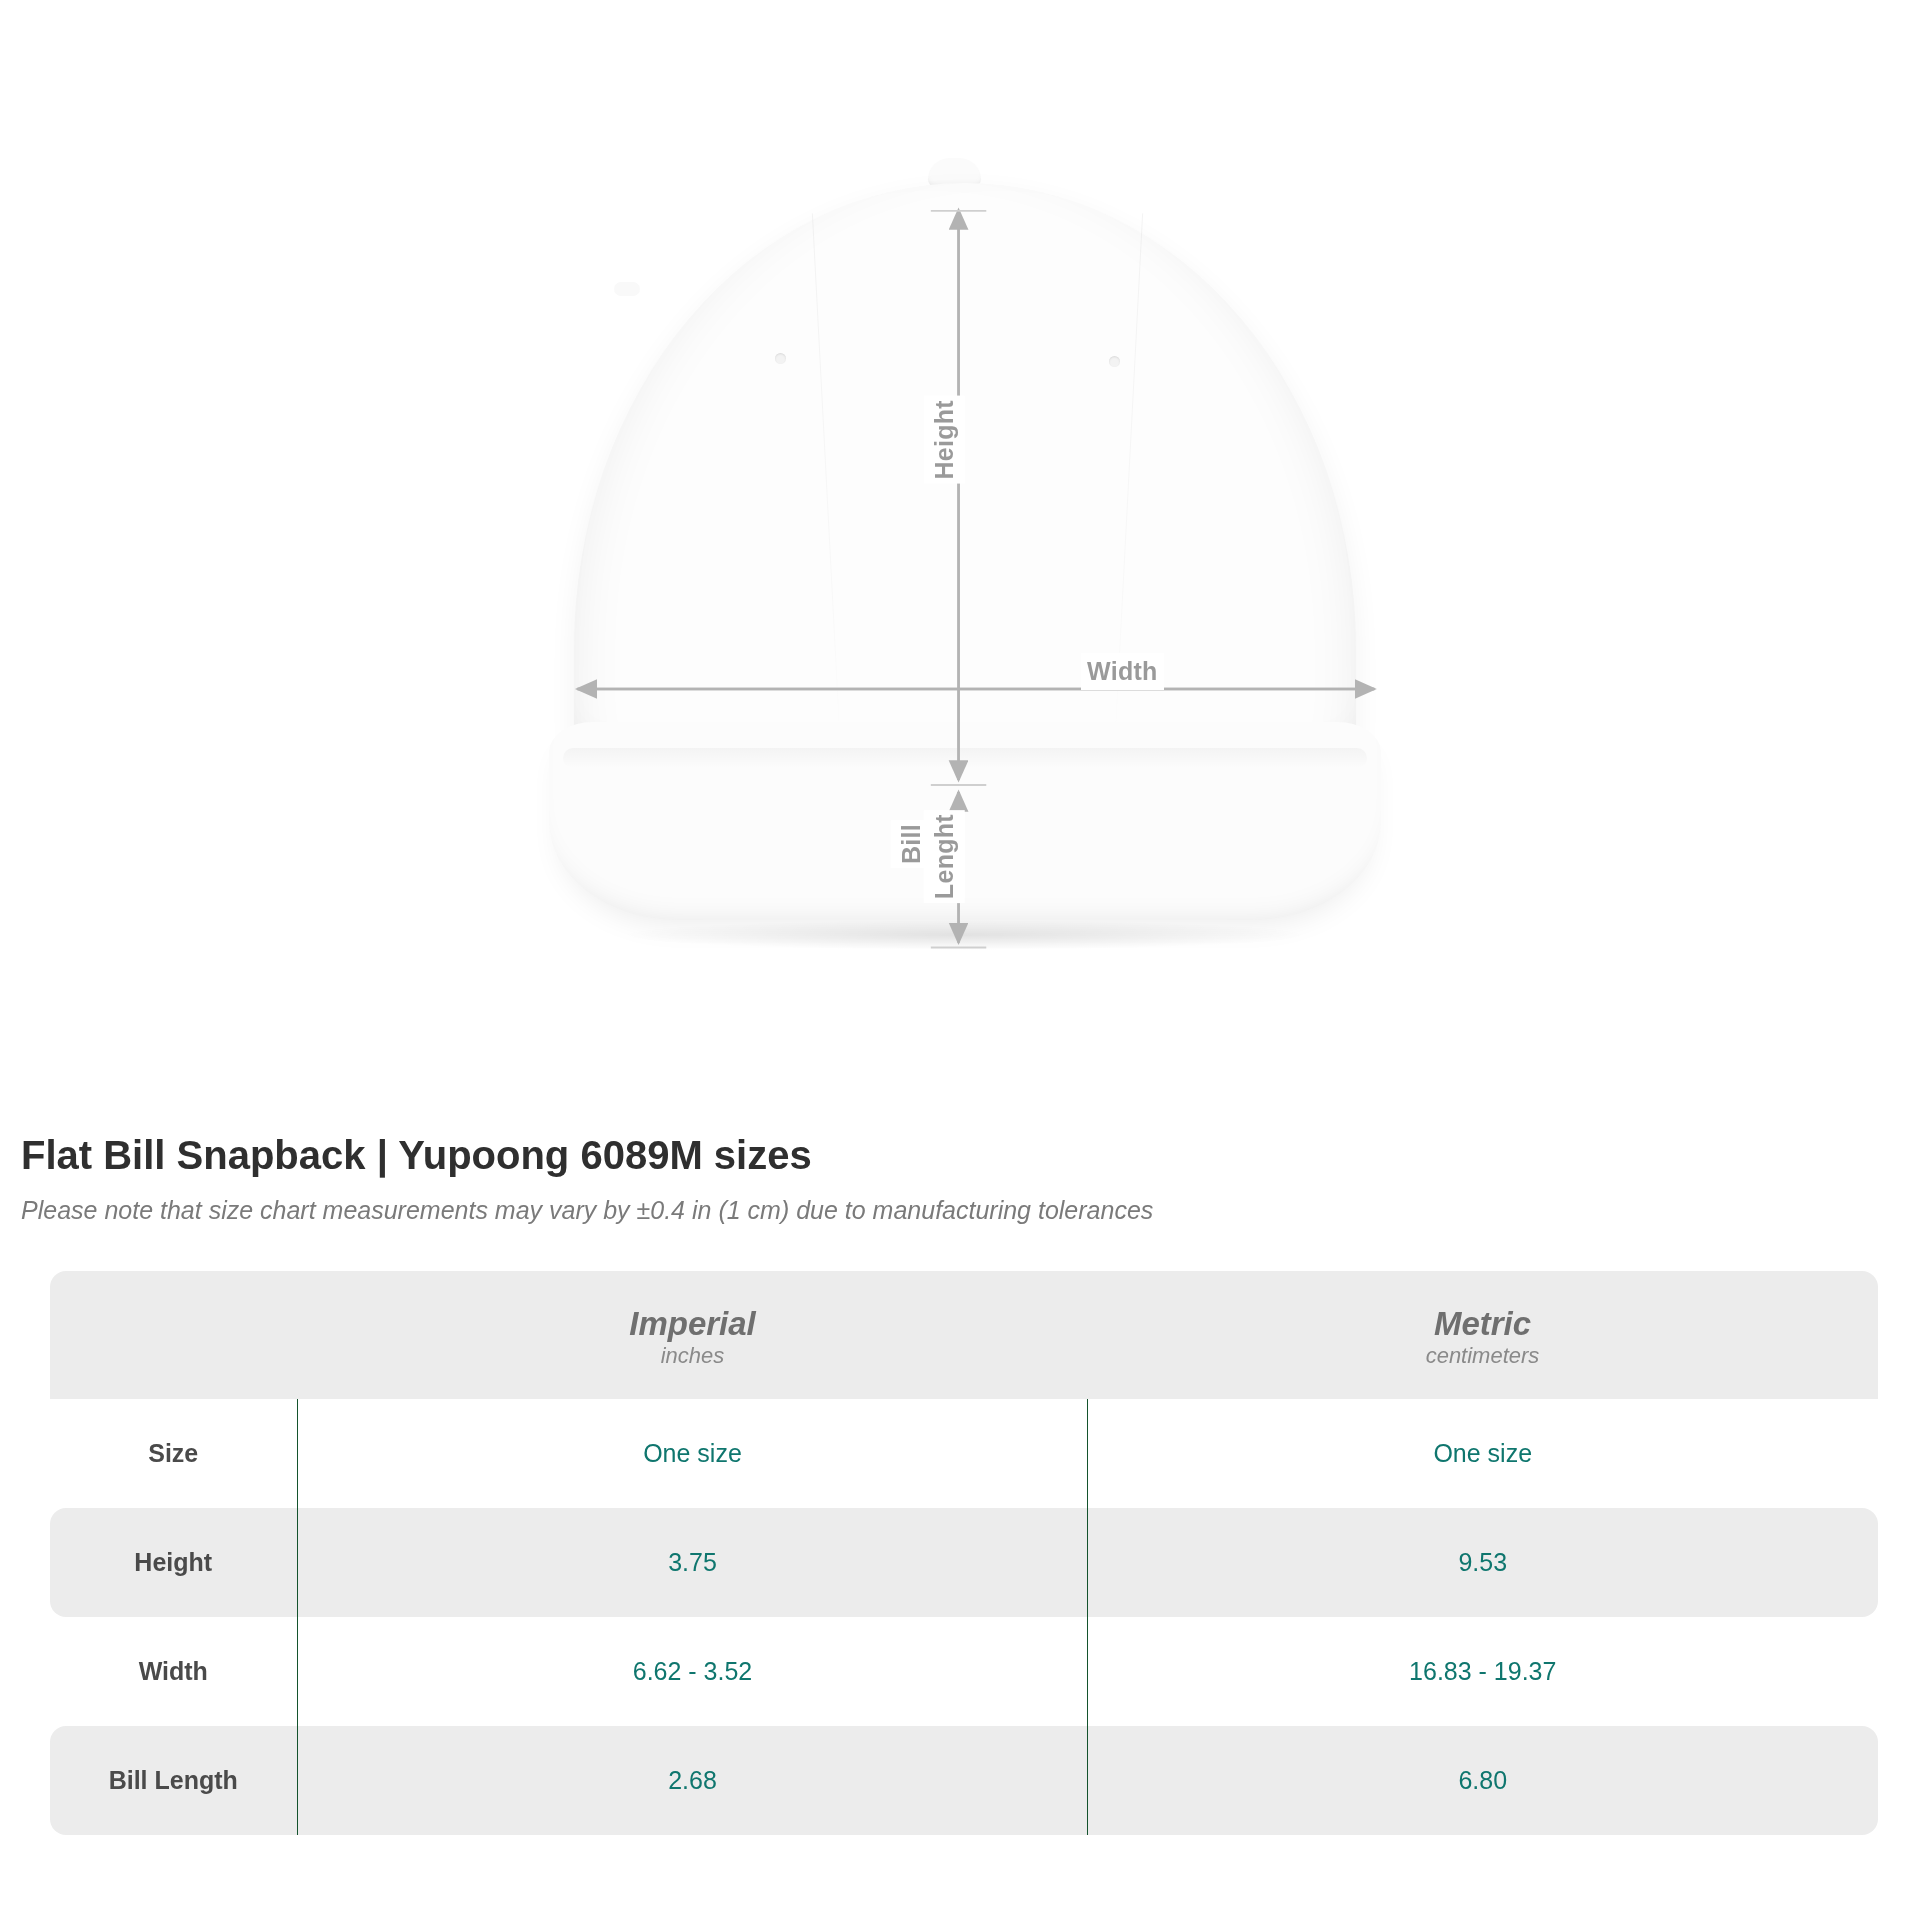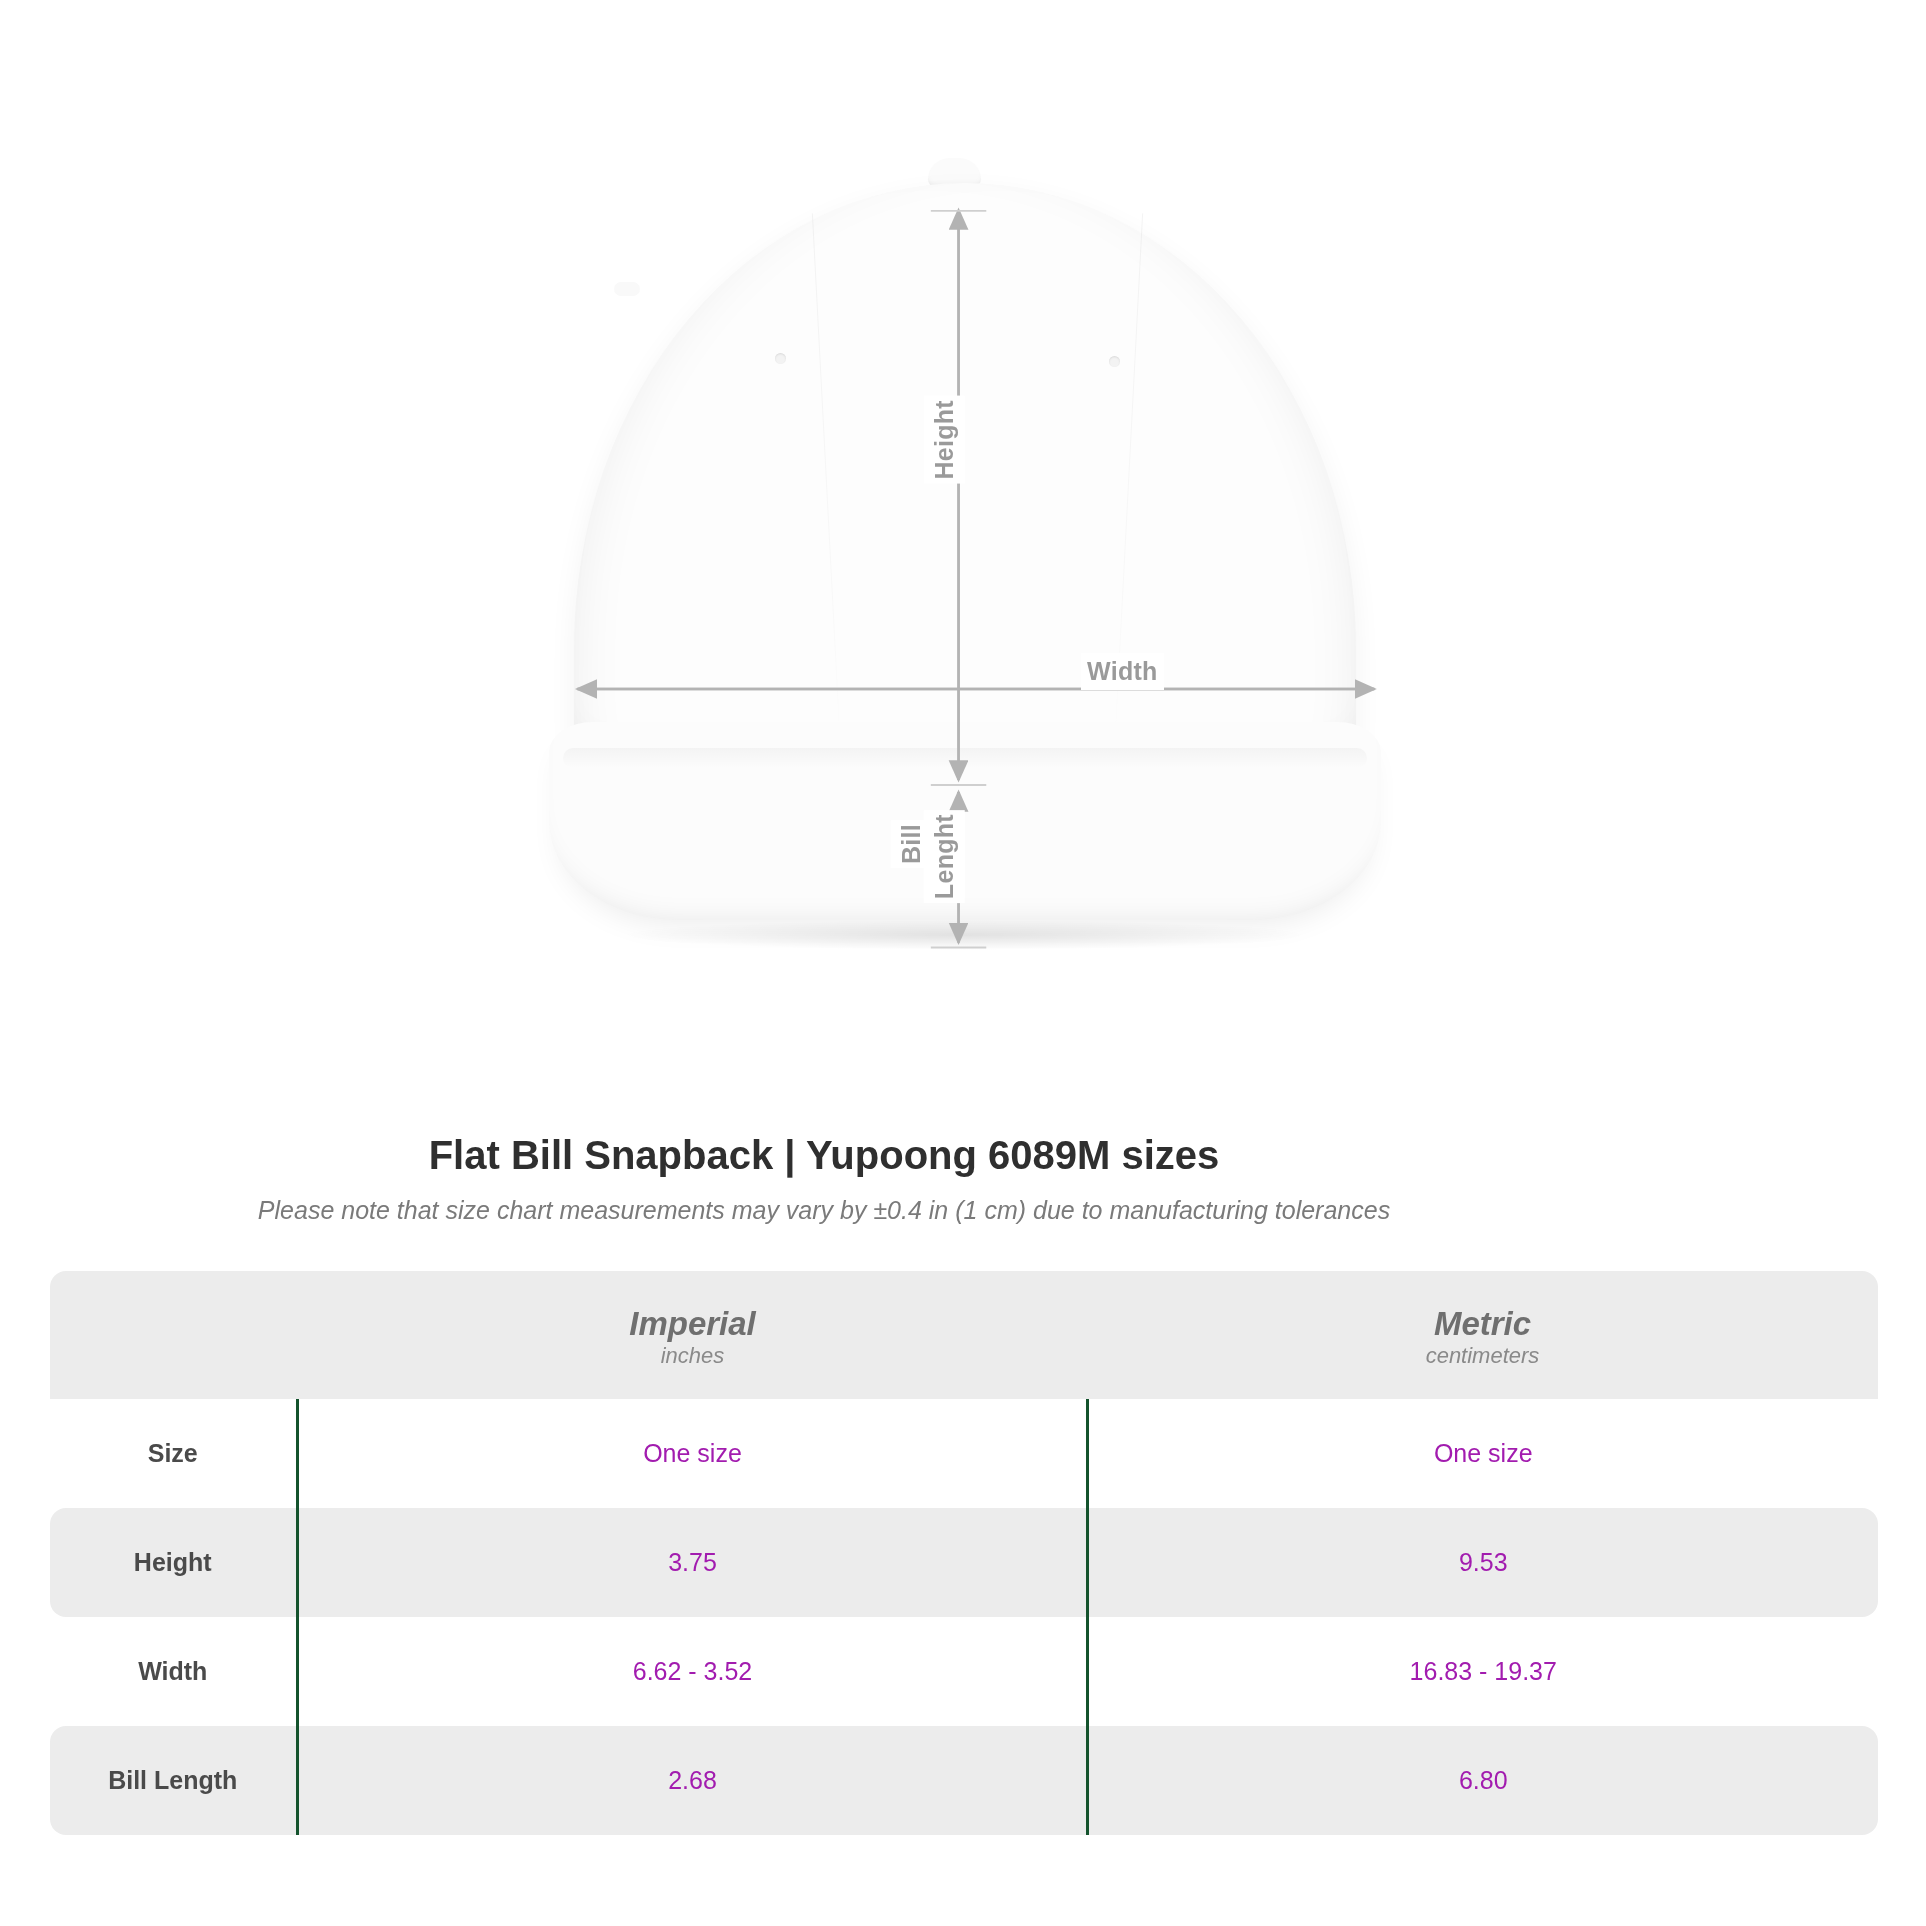--- a/index.html
+++ b/index.html
@@ -124,22 +124,23 @@
     text-align: center;
   }
   .lbl.vert {
     writing-mode: vertical-rl;
     transform: rotate(180deg);
   }
 
   
   .title-block {
     width: 1648px;
-    text-align: center;
+    text-align: left;
     margin-top: 44px;
+    padding-left: 21px;
   }
   .chart-title {
     font-size: 40px;
     font-weight: bold;
     color: #2f2f2f;
     margin: 0;
   }
   .chart-note {
     font-size: 25px;
     font-style: italic;
@@ -179,22 +180,22 @@
   .unit-sub {
     font-size: 22px;
     font-style: italic;
     color: #8a8a8a;
     display: block;
     margin-top: 0;
   }
   .body-row td {
     padding: 40px 0;
     font-size: 25px;
-    color: #a21caf;
-    border-left: 3px solid #14532d;
+    color: #0f766e;
+    border-left: 1px solid #14532d;
   }
   .body-row td:first-child {
     border-left: none;
     font-weight: bold;
     color: #4a4a4a;
   }
   .body-row.alt td { background: #ececec; }
   .body-row.alt td:first-child { border-radius: 16px 0 0 16px; }
   .body-row.alt td:last-child { border-radius: 0 16px 16px 0; }
   .col-label { width: 248px; }

